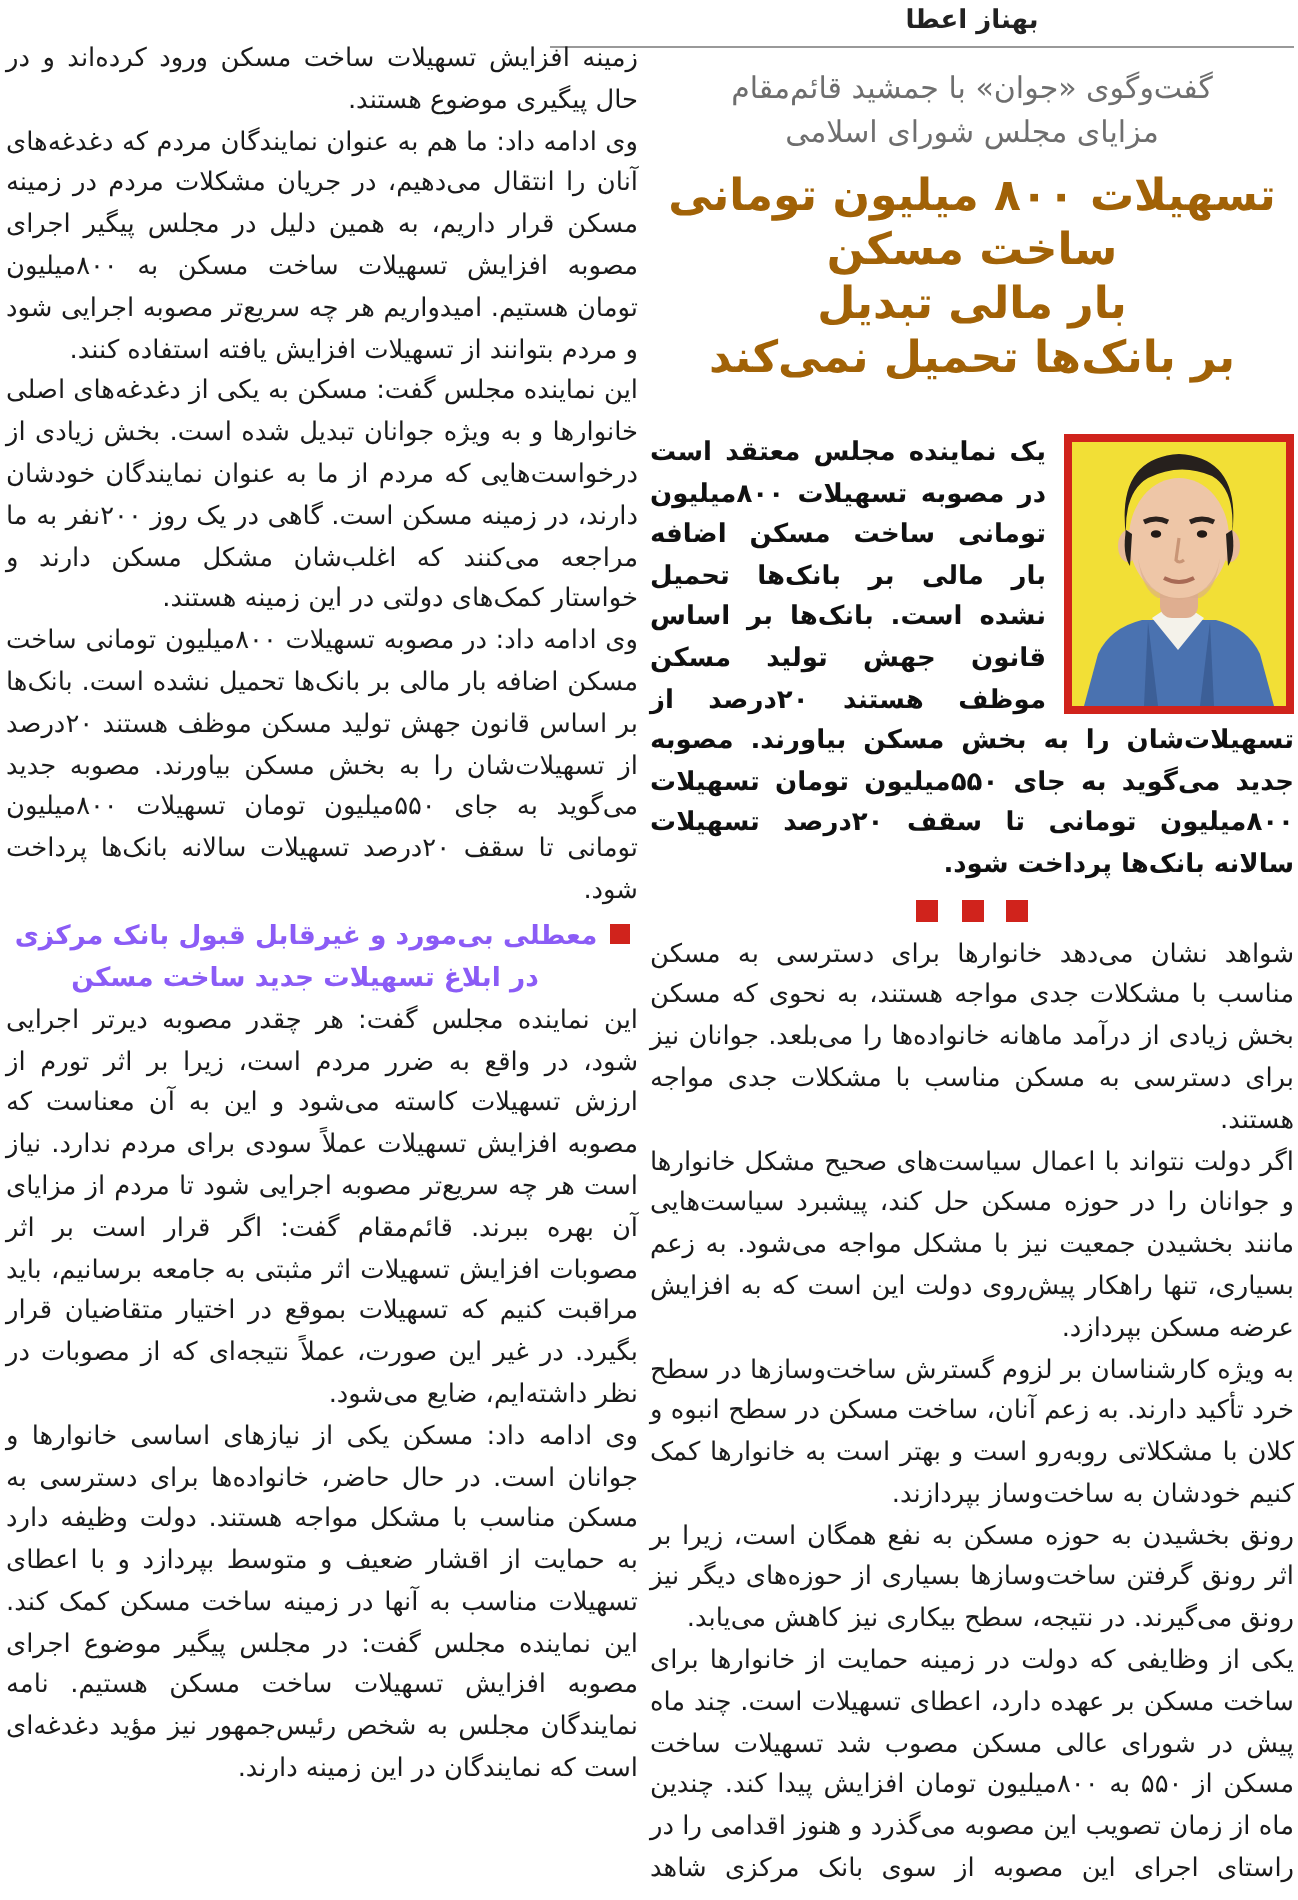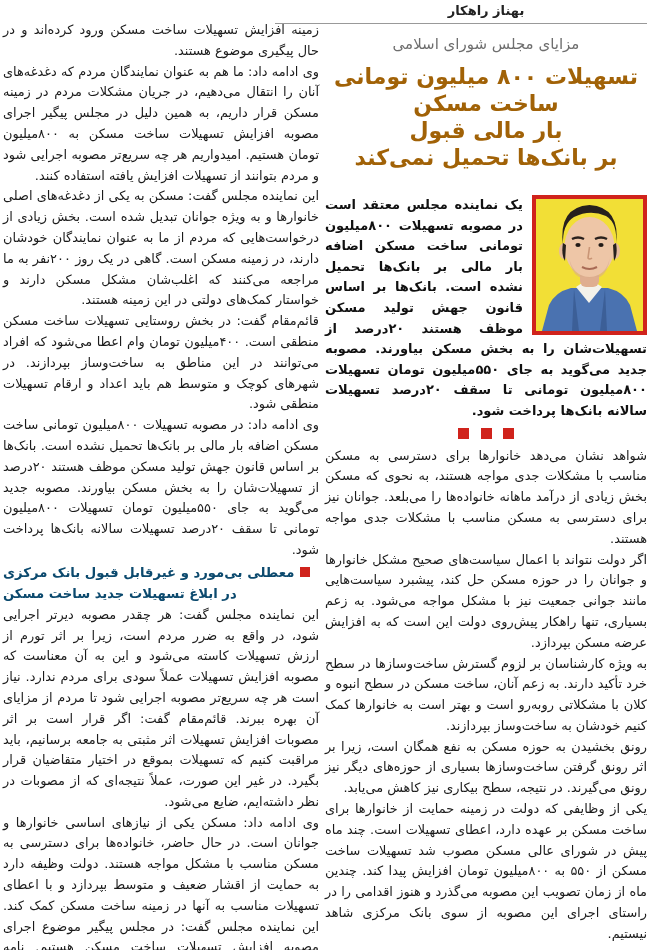--- a/index.html
+++ b/index.html
@@ -95,49 +95,50 @@
   .body-p{
     font-size:12.9px;
     line-height:20.8px;
     text-align:justify;
     color:var(--text_black);
   }
   .subhead{
     font-weight:700;
     font-size:13.2px;
     line-height:21px;
-    color:#0c4a6e;
-    text-align:left;
+    color:#8b5cf6;
+    text-align:center;
     margin:1px 0;
   }
   .subhead .sq-inline{
     display:inline-block;
     width:10px;height:10px;
     background:var(--accent_red);
     margin-left:6px;
   }
   .subhead .line2{padding-right:17px;}
 </style>
 </head>
 <body>
 
 <div class="page">
 
   <div class="col col-right">
 
-    <div class="byline">بهناز راهکار</div>
+    <div class="byline">بهناز اعطا</div>
     <div class="byline-rule"></div>
 
     <div class="kicker">
+      <div>گفت‌وگوی «جوان» با جمشید قائم‌مقام</div>
       <div>مزایای مجلس شورای اسلامی</div>
     </div>
 
     <h1 class="headline">
       <span>تسهیلات ۸۰۰ میلیون تومانی ساخت مسکن</span>
-      <span>بار مالی قبول</span>
+      <span>بار مالی تبدیل</span>
       <span>بر بانک‌ها تحمیل نمی‌کند</span>
     </h1>
 
     <div class="lead-wrap">
       <div class="photo" title="پرتره جمشید قائم‌مقام">
         <svg viewBox="0 0 107 132" aria-hidden="true">
           <rect x="0" y="0" width="107" height="132" fill="#f2df36"></rect>
 
           <path d="M6,132 L13,106 Q19,93 35,89 L72,89 Q88,93 94,106 L101,132 Z" fill="#4a72b0"></path>
           <path d="M38,90 L43,132 L36,132 Z" fill="#3c5f97"></path>
@@ -172,32 +173,31 @@
       <p class="lead">یک نماینده مجلس معتقد است در مصوبه تسهیلات ۸۰۰میلیون تومانی ساخت مسکن اضافه بار مالی بر بانک‌ها تحمیل نشده است. بانک‌ها بر اساس قانون جهش تولید مسکن موظف هستند ۲۰درصد از تسهیلات‌شان را به بخش مسکن بیاورند. مصوبه جدید می‌گوید به جای ۵۵۰میلیون تومان تسهیلات ۸۰۰میلیون تومانی تا سقف ۲۰درصد تسهیلات سالانه بانک‌ها پرداخت شود.</p>
     </div>
 
     <div class="divider">
       <span class="sq"></span>
       <span class="sq"></span>
       <span class="sq"></span>
     </div>
 
     <p class="body-p">شواهد نشان می‌دهد خانوارها برای دسترسی به مسکن مناسب با مشکلات جدی مواجه هستند، به نحوی که مسکن بخش زیادی از درآمد ماهانه خانواده‌ها را می‌بلعد. جوانان نیز برای دسترسی به مسکن مناسب با مشکلات جدی مواجه هستند.</p>
-    <p class="body-p">اگر دولت نتواند با اعمال سیاست‌های صحیح مشکل خانوارها و جوانان را در حوزه مسکن حل کند، پیشبرد سیاست‌هایی مانند جوانی جمعیت نیز با مشکل مواجه می‌شود. به زعم بسیاری، تنها راهکار پیش‌روی دولت این است که به افزایش عرضه مسکن بپردازد.</p>
+    <p class="body-p">اگر دولت نتواند با اعمال سیاست‌های صحیح مشکل خانوارها و جوانان را در حوزه مسکن حل کند، پیشبرد سیاست‌هایی مانند بخشیدن جمعیت نیز با مشکل مواجه می‌شود. به زعم بسیاری، تنها راهکار پیش‌روی دولت این است که به افزایش عرضه مسکن بپردازد.</p>
     <p class="body-p">به ویژه کارشناسان بر لزوم گسترش ساخت‌وسازها در سطح خرد تأکید دارند. به زعم آنان، ساخت مسکن در سطح انبوه و کلان با مشکلاتی روبه‌رو است و بهتر است به خانوارها کمک کنیم خودشان به ساخت‌وساز بپردازند.</p>
     <p class="body-p">رونق بخشیدن به حوزه مسکن به نفع همگان است، زیرا بر اثر رونق گرفتن ساخت‌وسازها بسیاری از حوزه‌های دیگر نیز رونق می‌گیرند. در نتیجه، سطح بیکاری نیز کاهش می‌یابد.</p>
     <p class="body-p">یکی از وظایفی که دولت در زمینه حمایت از خانوارها برای ساخت مسکن بر عهده دارد، اعطای تسهیلات است. چند ماه پیش در شورای عالی مسکن مصوب شد تسهیلات ساخت مسکن از ۵۵۰ به ۸۰۰میلیون تومان افزایش پیدا کند. چندین ماه از زمان تصویب این مصوبه می‌گذرد و هنوز اقدامی را در راستای اجرای این مصوبه از سوی بانک مرکزی شاهد نیستیم.</p>
 
   </div>
 
   <div class="col col-left">
     <p class="body-p">زمینه افزایش تسهیلات ساخت مسکن ورود کرده‌اند و در حال پیگیری موضوع هستند.</p>
     <p class="body-p">وی ادامه داد: ما هم به عنوان نمایندگان مردم که دغدغه‌های آنان را انتقال می‌دهیم، در جریان مشکلات مردم در زمینه مسکن قرار داریم، به همین دلیل در مجلس پیگیر اجرای مصوبه افزایش تسهیلات ساخت مسکن به ۸۰۰میلیون تومان هستیم. امیدواریم هر چه سریع‌تر مصوبه اجرایی شود و مردم بتوانند از تسهیلات افزایش یافته استفاده کنند.</p>
     <p class="body-p">این نماینده مجلس گفت: مسکن به یکی از دغدغه‌های اصلی خانوارها و به ویژه جوانان تبدیل شده است. بخش زیادی از درخواست‌هایی که مردم از ما به عنوان نمایندگان خودشان دارند، در زمینه مسکن است. گاهی در یک روز ۲۰۰نفر به ما مراجعه می‌کنند که اغلب‌شان مشکل مسکن دارند و خواستار کمک‌های دولتی در این زمینه هستند.</p>
-    <p class="body-p">قائم‌مقام گفت: در بخش روستایی تسهیلات ساخت مسکن منطقی است. ۴۰۰میلیون تومان وام اعطا می‌شود که افراد می‌توانند در این مناطق به ساخت‌وساز بپردازند. در شهرهای کوچک و متوسط هم باید اعداد و ارقام تسهیلات منطقی شود.</p>
     <p class="body-p">وی ادامه داد: در مصوبه تسهیلات ۸۰۰میلیون تومانی ساخت مسکن اضافه بار مالی بر بانک‌ها تحمیل نشده است. بانک‌ها بر اساس قانون جهش تولید مسکن موظف هستند ۲۰درصد از تسهیلات‌شان را به بخش مسکن بیاورند. مصوبه جدید می‌گوید به جای ۵۵۰میلیون تومان تسهیلات ۸۰۰میلیون تومانی تا سقف ۲۰درصد تسهیلات سالانه بانک‌ها پرداخت شود.</p>
 
     <div class="subhead">
       <div>
         <span class="sq-inline"></span><span>معطلی بی‌مورد و غیرقابل قبول بانک مرکزی</span>
       </div>
       <div class="line2">در ابلاغ تسهیلات جدید ساخت مسکن</div>
     </div>
 
     <p class="body-p">این نماینده مجلس گفت: هر چقدر مصوبه دیرتر اجرایی شود، در واقع به ضرر مردم است، زیرا بر اثر تورم از ارزش تسهیلات کاسته می‌شود و این به آن معناست که مصوبه افزایش تسهیلات عملاً سودی برای مردم ندارد. نیاز است هر چه سریع‌تر مصوبه اجرایی شود تا مردم از مزایای آن بهره ببرند. قائم‌مقام گفت: اگر قرار است بر اثر مصوبات افزایش تسهیلات اثر مثبتی به جامعه برسانیم، باید مراقبت کنیم که تسهیلات بموقع در اختیار متقاضیان قرار بگیرد. در غیر این صورت، عملاً نتیجه‌ای که از مصوبات در نظر داشته‌ایم، ضایع می‌شود.</p>

